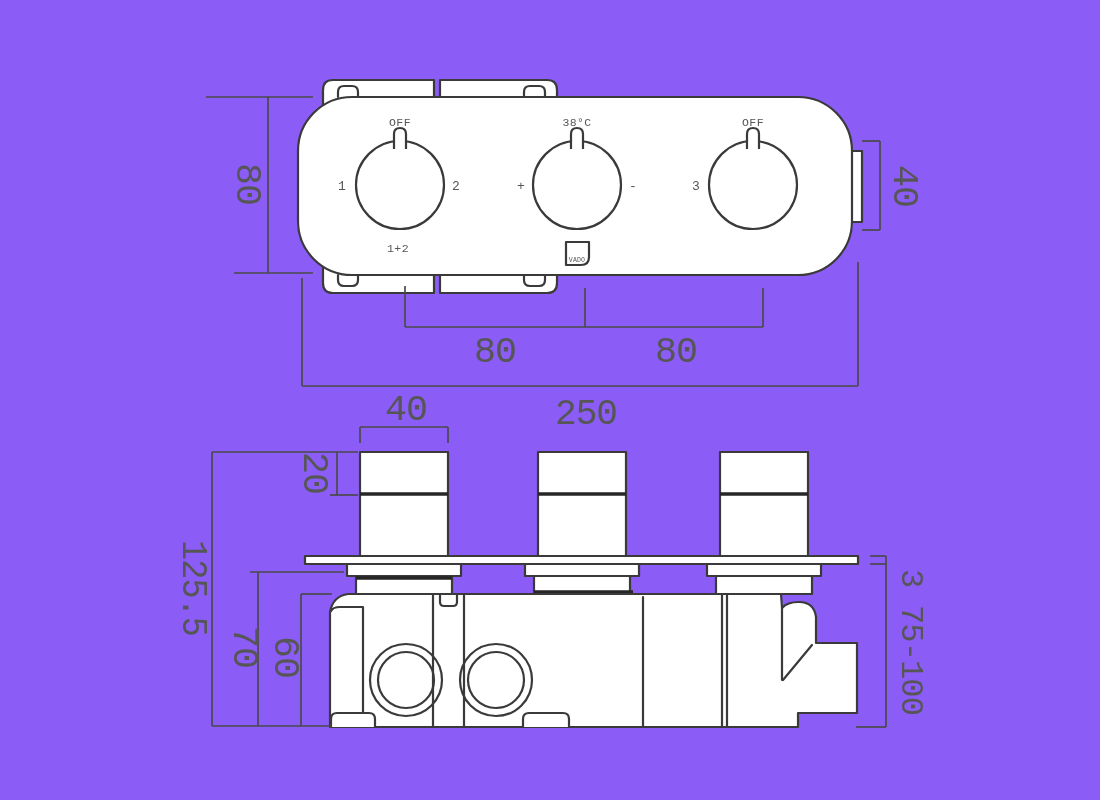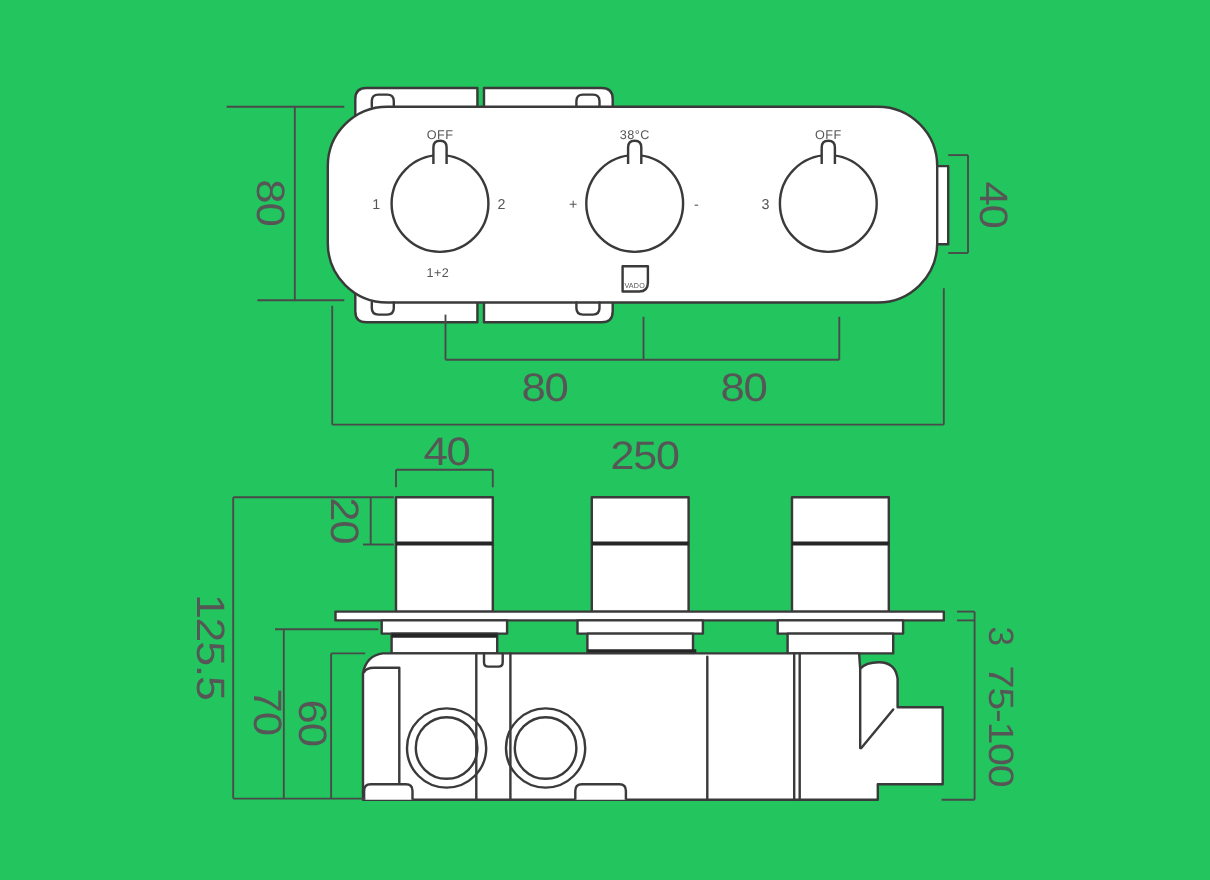--- a/index.html
+++ b/index.html
@@ -1,17 +1,17 @@
 <!DOCTYPE html>
 <html><head>
 <meta charset="utf-8">
 <style>
   html,body{margin:0;padding:0;background:#ffffff;}
-  .canvas{position:relative;width:1100px;height:800px;background:#22c55e;overflow:hidden;
-          font-family:Liberation Sans, sans-serif;}
+  .canvas{position:relative;width:1100px;height:800px;background:#8b5cf6;overflow:hidden;
+          font-family:Liberation Mono, monospace;}
   svg{position:absolute;left:0;top:0;}
   .ln{stroke:#3a3a3a;stroke-width:2.2;fill:none;stroke-linecap:round;stroke-linejoin:round;}
   .lnf{stroke:#3a3a3a;stroke-width:2.2;fill:#ffffff;stroke-linejoin:round;}
   .thin{stroke:#4a4a4a;stroke-width:1.7;fill:none;stroke-linecap:butt;}
   .thick{stroke:#262626;stroke-width:3.6;fill:none;}
   text{fill:#565656;}
   .dim{font-size:36px;letter-spacing:-1px;}
   .dimS{font-size:32px;letter-spacing:-1px;}
   .lbl{font-size:11.5px;letter-spacing:.4px;}
   .lblB{font-size:13px;}

